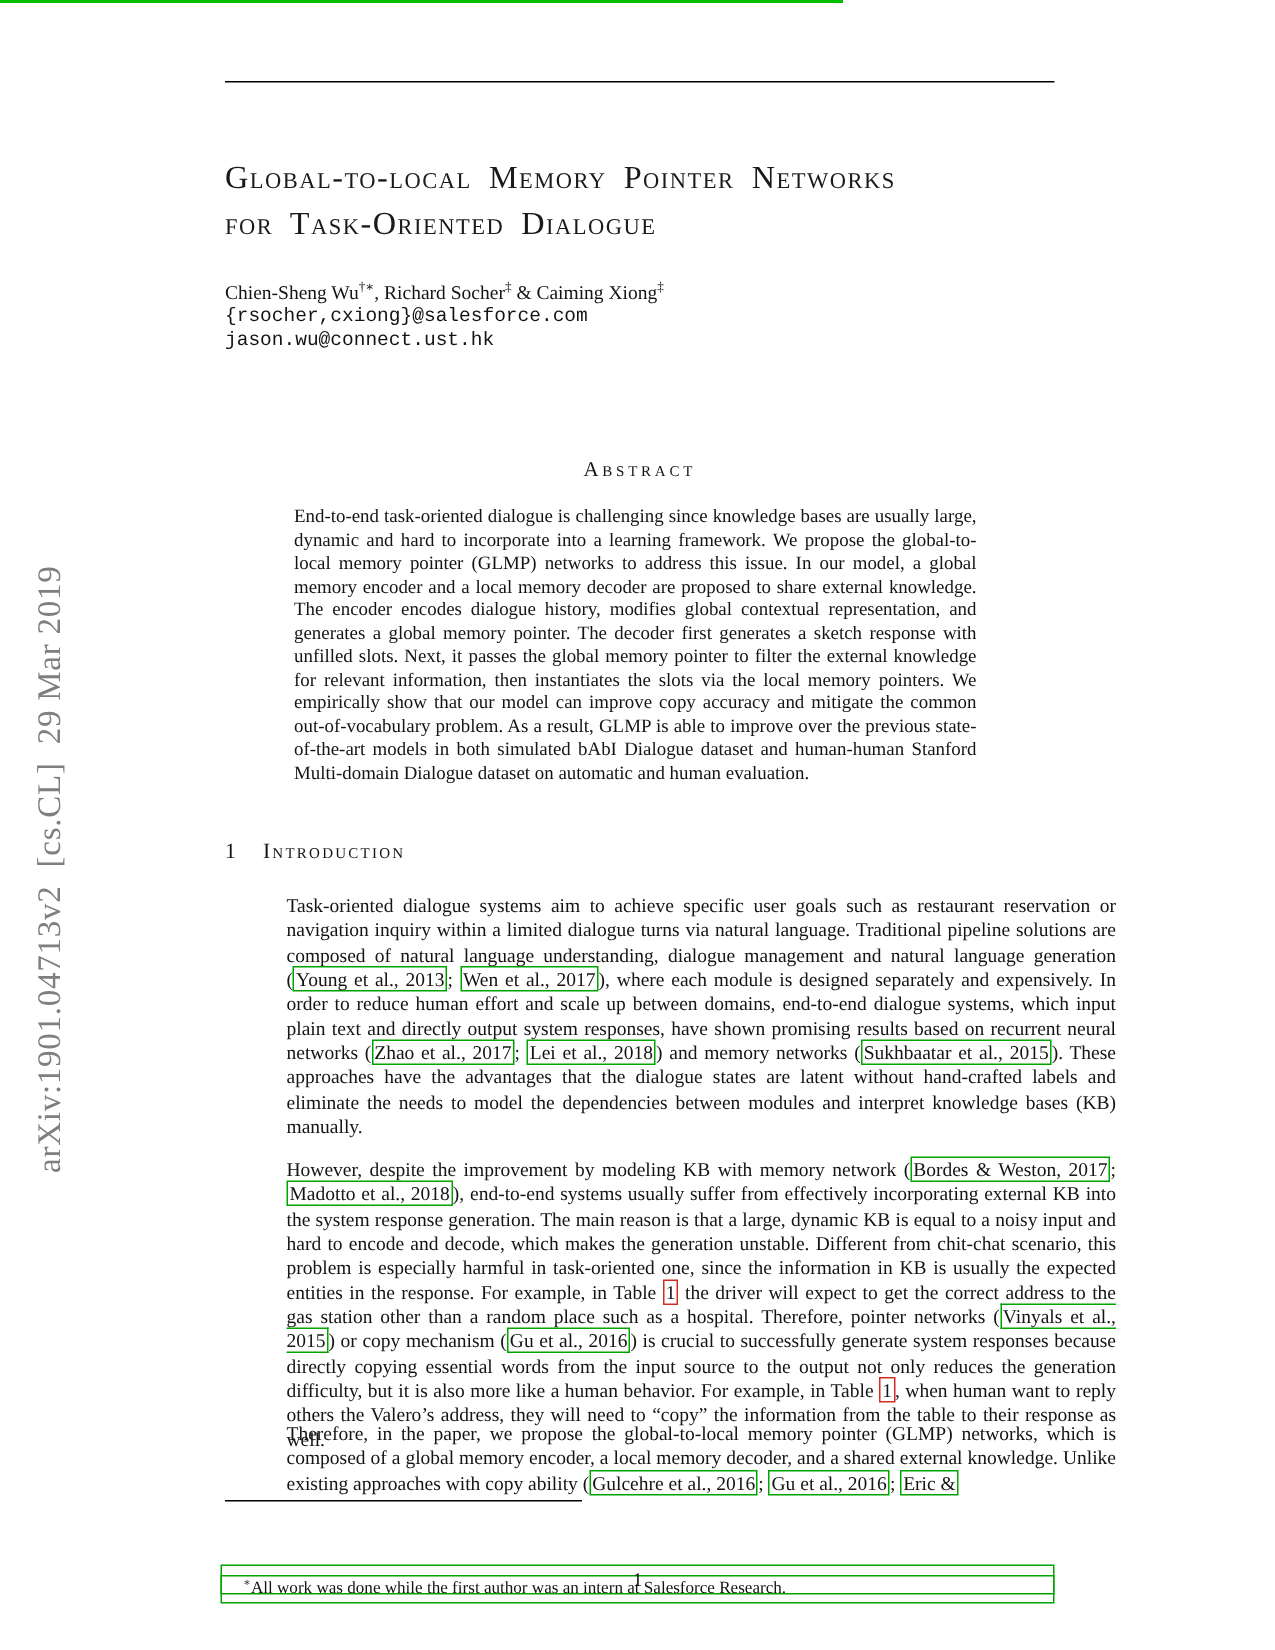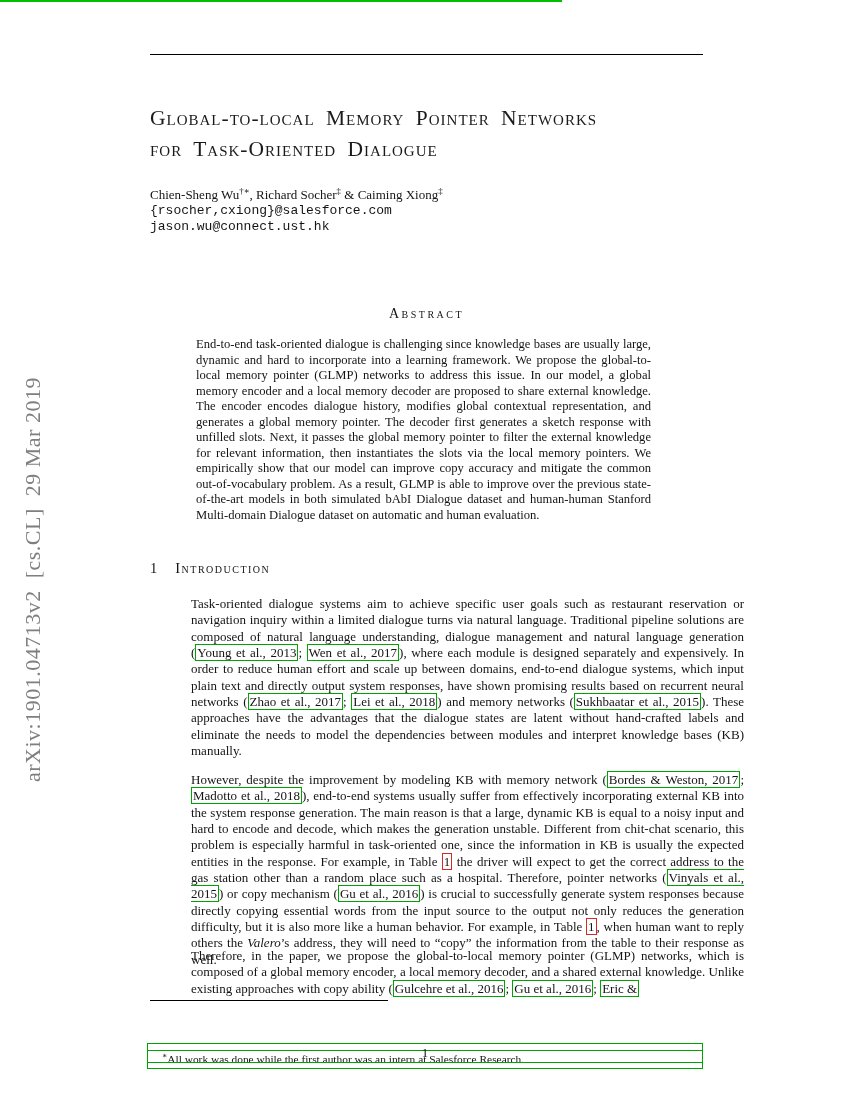--- a/index.html
+++ b/index.html
@@ -42,21 +42,21 @@
   .section-number { margin-right:18px; }
   .section-title { font-variant:small-caps; letter-spacing:1.5px;font-family:Liberation Serif, serif; }
 
   .body-par { position:absolute; left:150px; width:553px; font-size:13px; line-height:16.35px; text-align:justify;margin-left:41px; }
   .par-1 { top:596px; }
   .par-2 { top:772px; }
   .par-3 { top:948px; }
 
   .seg-cite { border:1px solid #00a400; padding:0 1px; }
   .seg-ref  { border:1px solid #d42a20; padding:0 1px; }
-  .seg-italic { font-style:italic; }
+  .seg-italic { }
   .seg-sup { vertical-align:super; font-size:68%; line-height:0; }
 
   .footnote-rule { position:absolute; left:150px; top:1000px; width:238px; height:1px; background:#000; }
   .footnote-box {
     position:absolute; left:147px; top:1002px; width:554px; height:17px;
     border:1px solid #00a400; font-size:11.4px; line-height:16px;margin-top:48px;
   }
   .footnote-text { padding-left:14px; }
 
   .pagenum-box {

